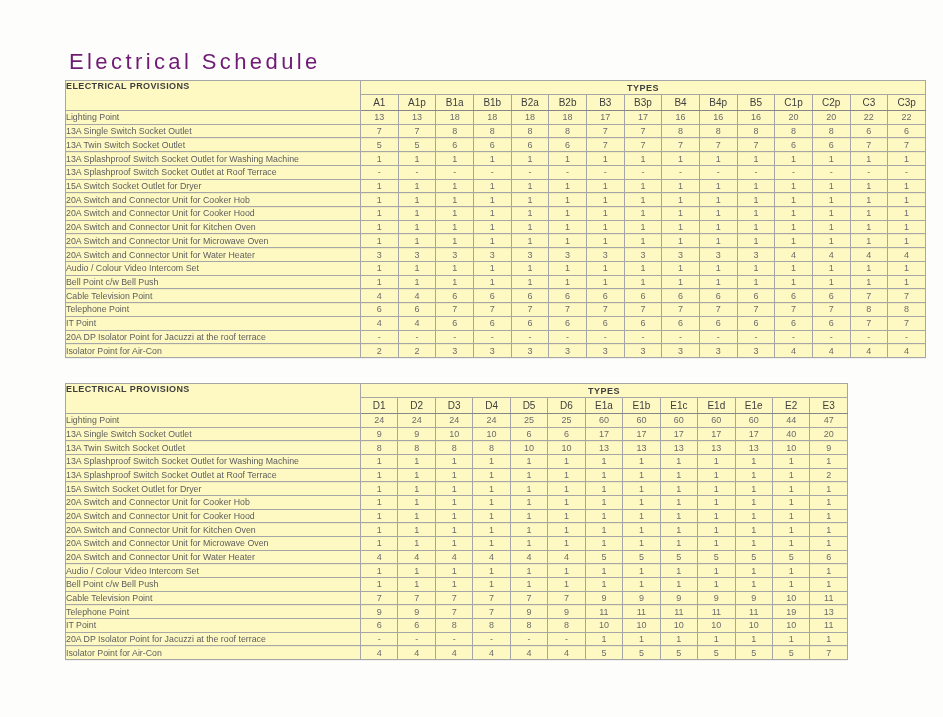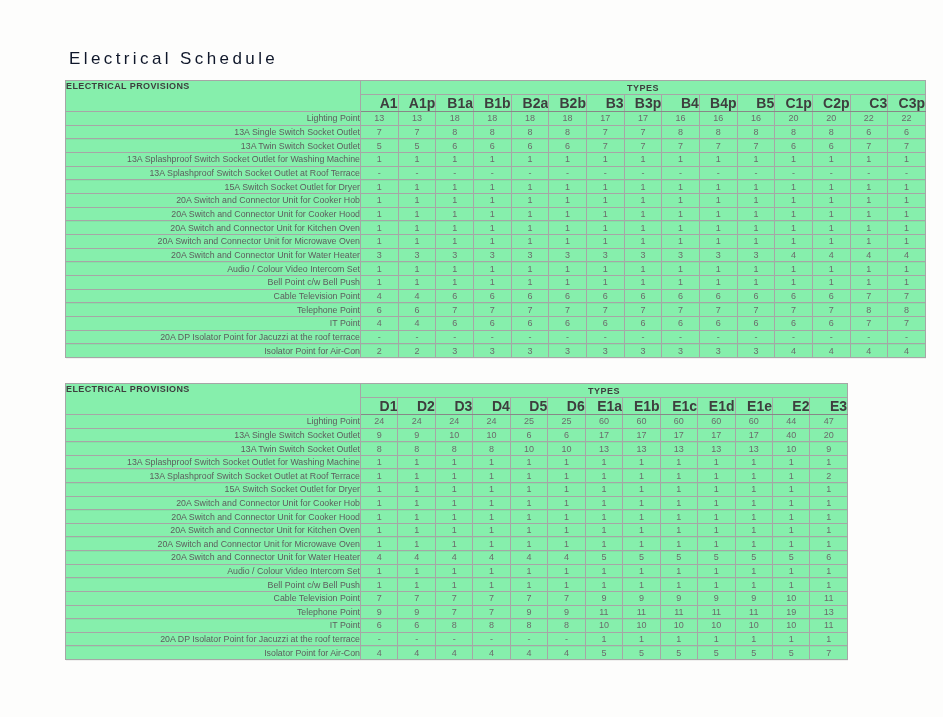--- a/index.html
+++ b/index.html
@@ -4,55 +4,55 @@
 <style>
   html,body{margin:0;padding:0;}
   body{
     width:943px;height:717px;background:#ffffff;
     font-family:"Liberation Sans","DejaVu Sans",sans-serif;
     color:#4d4d4d;overflow:hidden;
   }
   .page{position:relative;width:943px;height:717px;background:#fdfdfc;}
   .title{
     position:absolute;left:69px;top:49px;margin:0;
-    font-size:17px;font-weight:400;letter-spacing:3.4px;color:#0f172a;
+    font-size:22px;font-weight:400;letter-spacing:3.4px;color:#701a75;
   }
   .tbl{position:absolute;left:65px;}
   .tbl-1{top:80px;width:861px;height:278px;}
   .tbl-2{top:383px;width:783px;height:277px;}
   table.sched{
     width:100%;height:100%;
     border-collapse:collapse;table-layout:fixed;
     border:1.6px solid #707070;
-    background:#86efac;
+    background:#fef9c3;
   }
   table.sched col.c-label{width:295px;}
   table.sched th, table.sched td{
     border:1px solid #a6a6a6;
     padding:0;overflow:hidden;
   }
   th.prov{
     text-align:left;vertical-align:top;
     padding:5px 0 0 7px;
     font-size:9px;font-weight:700;letter-spacing:.4px;color:#3e3e3e;
     border-right:1px solid #8f8f8f;
     border-bottom:1.4px solid #878787;
     white-space:nowrap;
   }
   th.types{
     height:13px;font-size:9px;font-weight:700;letter-spacing:.5px;color:#3e3e3e;
     text-align:center;
   }
   tr.colnames th{
-    height:15px;font-size:14px;font-weight:700;color:#3e3e3e;text-align:right;
+    height:15px;font-size:10px;font-weight:400;color:#3e3e3e;text-align:center;
     border-bottom:1.4px solid #878787;
     white-space:nowrap;
   }
   td.lbl{
-    text-align:right;padding-left:7px;
+    text-align:left;padding-left:7px;
     font-size:8.8px;color:#5d5d5d;
     border-right:1px solid #8f8f8f;
     white-space:nowrap;
   }
   td.val{
     text-align:center;font-size:9px;color:#6b6b6b;
   }
   tbody tr{box-shadow:0 1px 0 rgba(90,90,90,0.08);}
 </style>
 </head>

